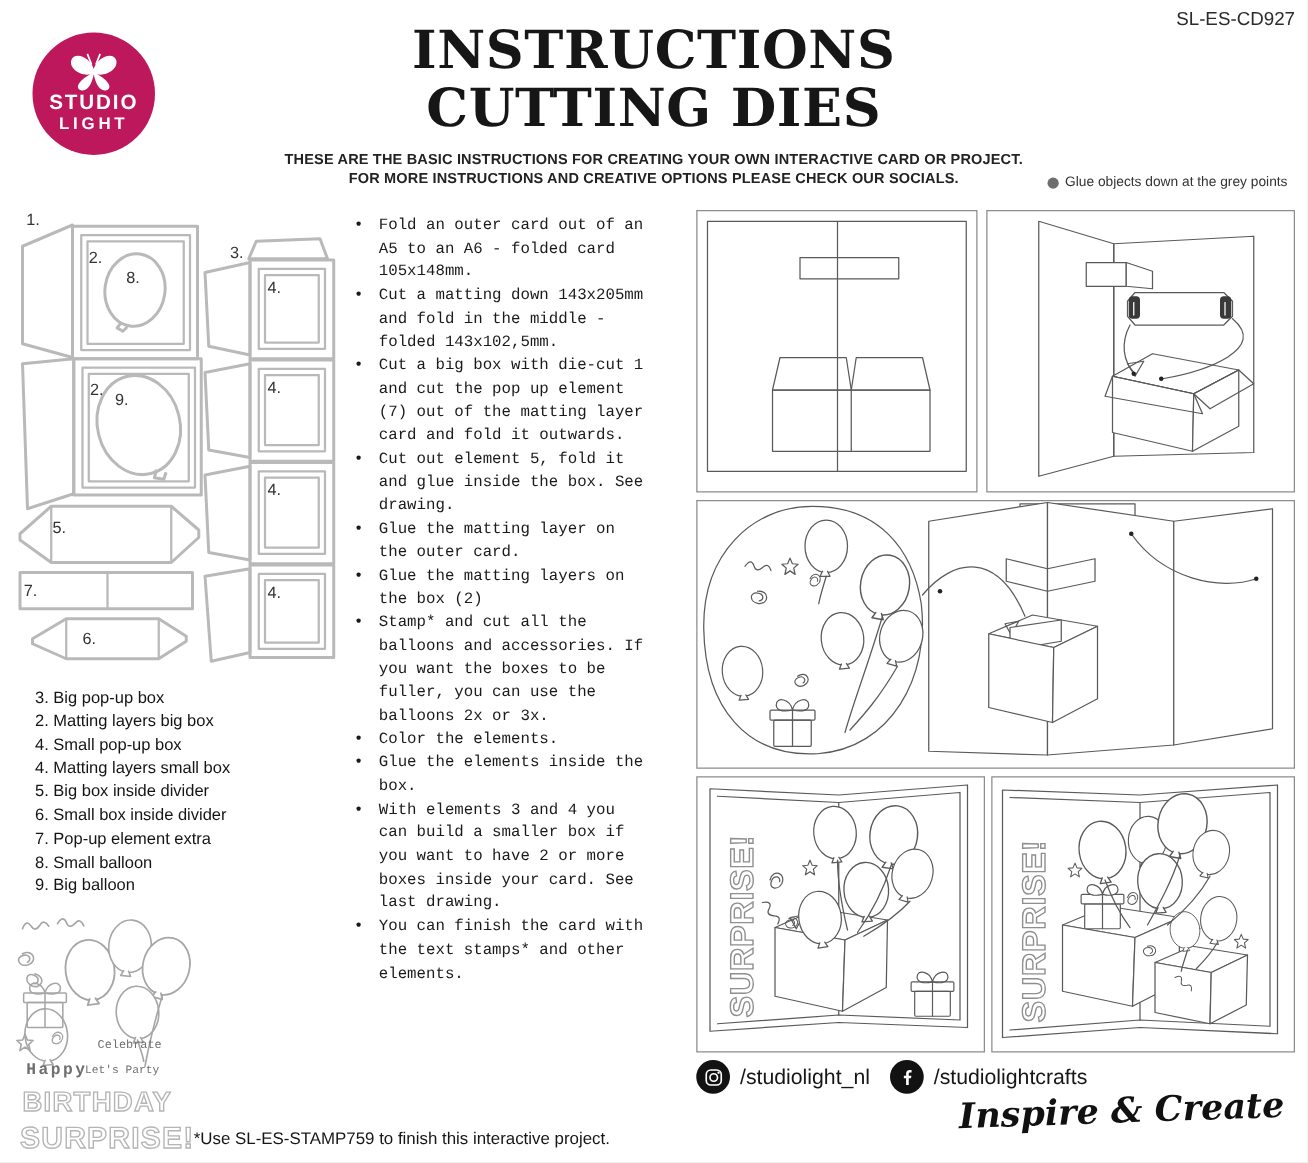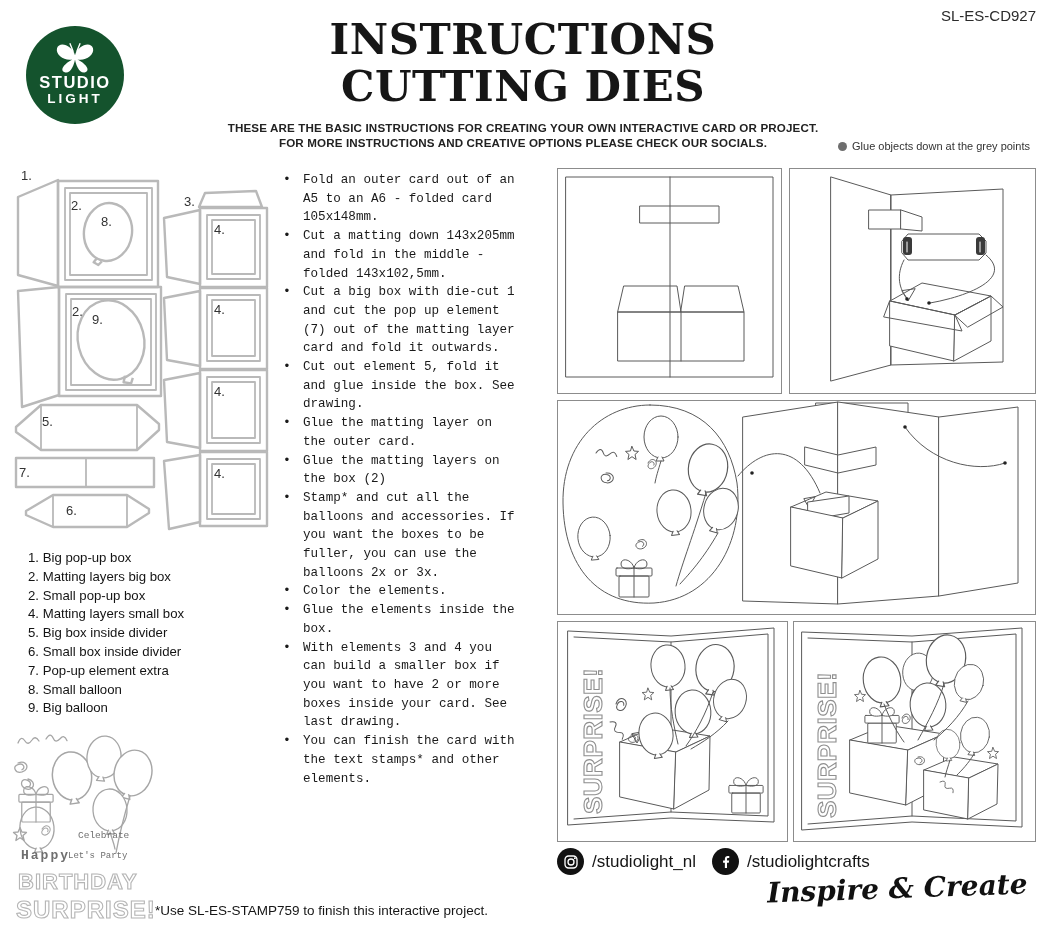--- a/index.html
+++ b/index.html
@@ -1,20 +1,20 @@
 <!DOCTYPE html>
 <html><head>
 <meta charset="utf-8">
 <style>
   html,body{margin:0;padding:0;background:#e8e8e8;}
   #page{position:relative;width:1046px;height:930px;background:#ffffff;overflow:hidden;
         font-family:"Liberation Sans",sans-serif;color:#1a1a1a;margin:0 auto;}
   
   .logo{position:absolute;left:26px;top:26px;width:98px;height:98px;border-radius:50%;
-        background:#14532d;display:flex;flex-direction:column;align-items:center;justify-content:flex-start;}
+        background:#be185d;display:flex;flex-direction:column;align-items:center;justify-content:flex-start;}
   .logo svg{margin-top:12px;}
   .logo .l1{color:#fff;font-weight:bold;font-size:16.5px;letter-spacing:1.5px;line-height:17px;}
   .logo .l2{color:#fff;font-weight:700;font-size:13.5px;letter-spacing:3px;line-height:15px;}
   .title{position:absolute;left:0;right:0;top:16px;text-align:center;
          font-family:"DejaVu Serif",serif;font-weight:bold;font-size:42px;line-height:47px;
          letter-spacing:0.5px;color:#161616;}
   .pcode{position:absolute;right:10px;top:7px;font-size:15px;color:#2b2b2b;}
   .subtitle{position:absolute;left:0;right:0;top:120px;text-align:center;font-size:11.6px;
             font-weight:bold;letter-spacing:0.15px;line-height:15px;color:#222;}
   .gluenote{position:absolute;right:16px;top:140px;font-size:11px;color:#333;display:flex;align-items:center;gap:5px;}
@@ -183,23 +183,23 @@
         <li>Stamp* and cut all the balloons and accessories. If you want the boxes to be fuller, you can use the balloons 2x or 3x.</li>
         <li>Color the elements.</li>
         <li>Glue the elements inside the box.</li>
         <li>With elements 3 and 4 you can build a smaller box if you want to have 2 or more boxes inside your card. See last drawing.</li>
         <li>You can finish the card with the text stamps* and other elements.</li>
       </ul>
   </div>
 
   <div class="parts">
     <ol>
-        <li>1. Big pop-up box</li>
+        <li>3. Big pop-up box</li>
         <li>2. Matting layers big box</li>
-        <li>2. Small pop-up box</li>
+        <li>4. Small pop-up box</li>
         <li>4. Matting layers small box</li>
         <li>5. Big box inside divider</li>
         <li>6. Small box inside divider</li>
         <li>7. Pop-up element extra</li>
         <li>8. Small balloon</li>
         <li>9. Big balloon</li>
       </ol>
   </div>
 
   <svg class="absimg" style="left:6px;top:731px;" width="172" height="198" viewBox="0 0 172 198">

